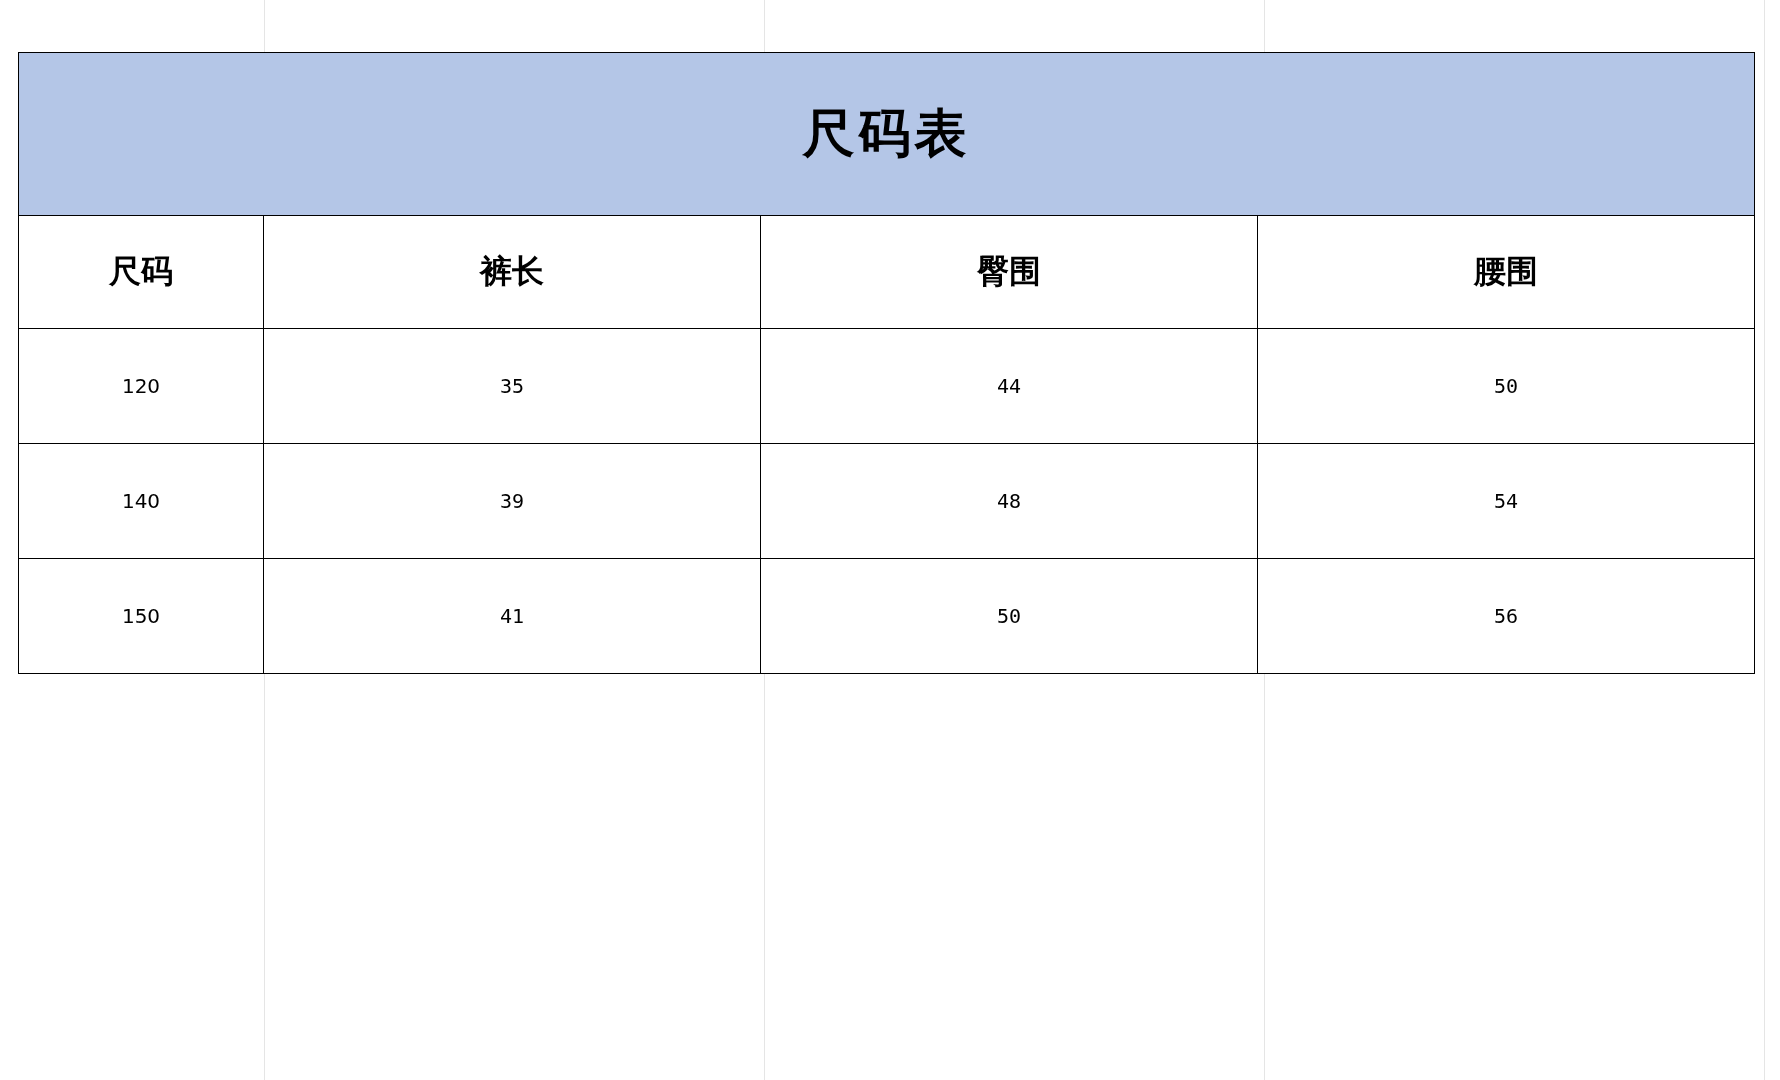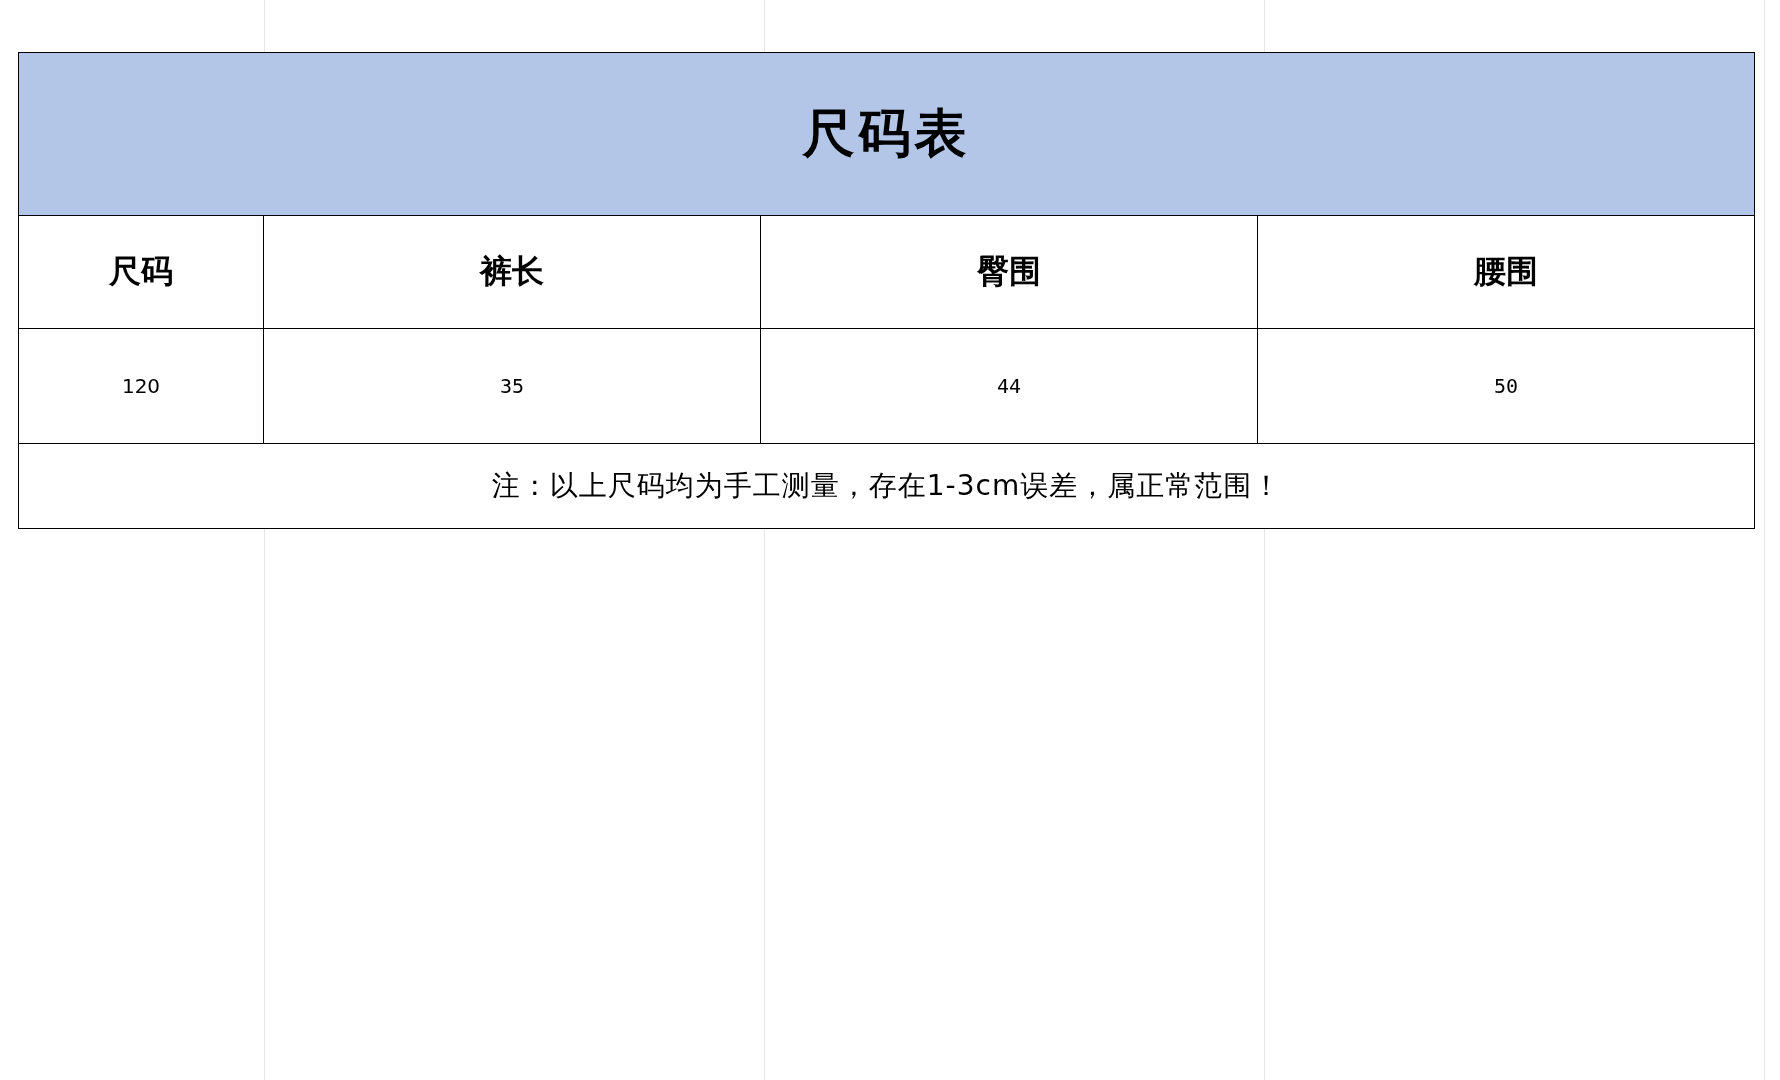--- a/index.html
+++ b/index.html
@@ -115,19 +115,28 @@
         <td class="head-cell">臀围</td>
         <td class="head-cell">腰围</td>
       </tr>
 
       <tr>
         <td class="size-cell">120</td>
         <td class="val-cell">35</td>
         <td class="val-cell">44</td>
         <td class="val-cell">50</td>
       </tr>
+      <tr>
+        <td class="size-cell">140</td>
+        <td class="val-cell">39</td>
+        <td class="val-cell">48</td>
+        <td class="val-cell">54</td>
+      </tr>
+      <tr>
+        <td class="size-cell">150</td>
+        <td class="val-cell">41</td>
+        <td class="val-cell">50</td>
+        <td class="val-cell">56</td>
+      </tr>
 
-      <tr>
-        <td class="note-cell" colspan="4">注：以上尺码均为手工测量，存在1-3cm误差，属正常范围！</td>
-      </tr>
     </tbody>
   </table>
 </div>
 
 </body></html>

